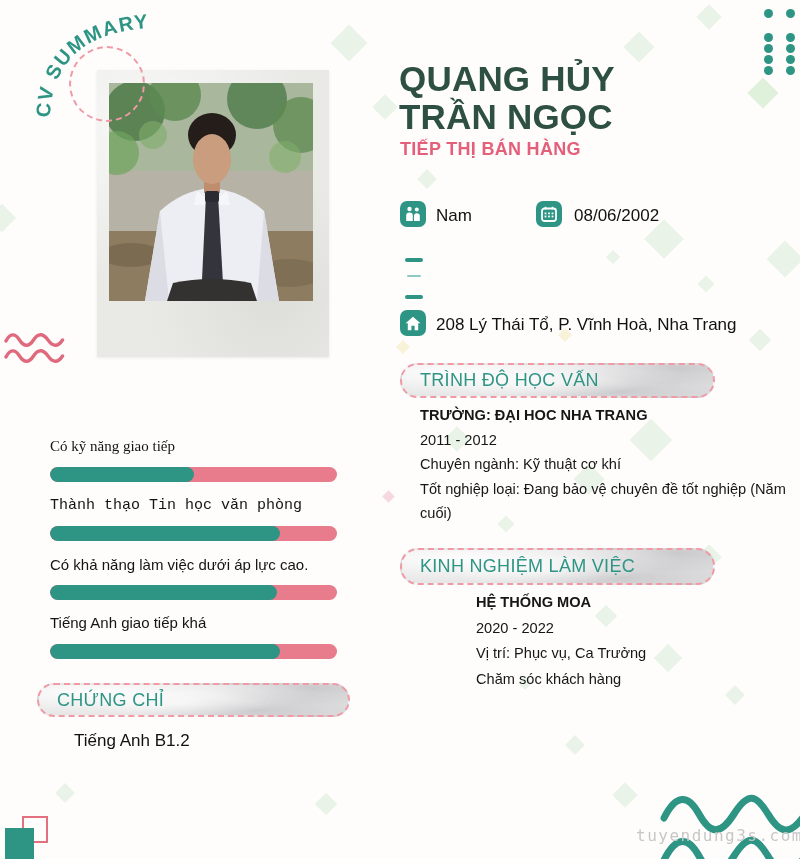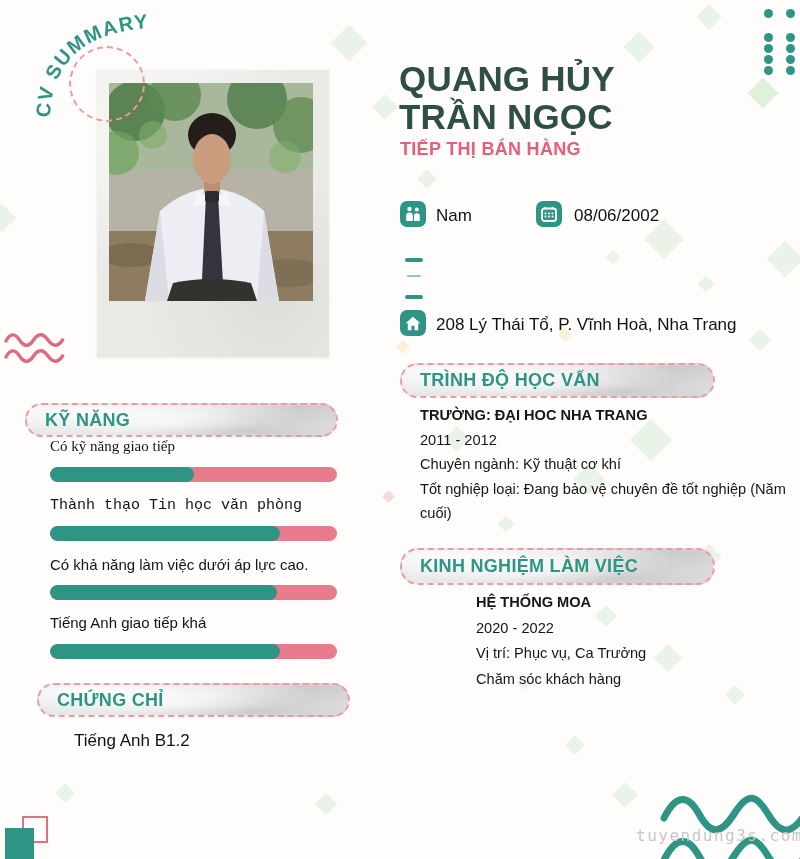--- a/index.html
+++ b/index.html
@@ -52,21 +52,21 @@
   .pill{
     position:absolute;height:34px;border-radius:18px;z-index:2;
     border:2px dashed #ef9aa5;box-sizing:border-box;
     background:
       radial-gradient(130% 160% at 18% 25%, rgba(255,255,255,.95) 0%, rgba(255,255,255,0) 55%),
       radial-gradient(80% 120% at 70% 85%, rgba(115,115,122,.20) 0%, rgba(115,115,122,0) 55%),
       radial-gradient(55% 100% at 88% 10%, rgba(115,115,122,.22) 0%, rgba(115,115,122,0) 60%),
       radial-gradient(50% 80% at 45% 60%, rgba(255,255,255,.85) 0%, rgba(255,255,255,0) 60%),
       #e2e2e3;
     display:flex;align-items:center;padding-left:18px;
-    font-size:18px;font-weight:700;color:#2e9585;letter-spacing:.3px;white-space:nowrap;
+    font-size:18px;font-weight:400;color:#2e9585;letter-spacing:.3px;white-space:nowrap;
   }
   .section-body{position:absolute;z-index:2;font-size:14.6px;line-height:24.6px;color:#161616;}
   .section-body .b{font-weight:700;}
   
   .skill-label{position:absolute;z-index:2;font-size:15px;color:#141414;}
   .bar{position:absolute;width:287px;height:15px;border-radius:8px;background:#e87c8c;z-index:2;overflow:hidden;}
   .bar .fill{height:100%;background:#2e9585;border-radius:8px;}
   
   .wave{position:absolute;z-index:3;}
   .sq-teal{position:absolute;left:5px;top:828px;width:29px;height:31px;background:#2e9585;z-index:4;}
@@ -220,23 +220,20 @@
   <div class="pill" style="left:400px;top:548px;width:315px;height:37px;">
     <span>KINH NGHIỆM LÀM VIỆC</span>
   </div>
   <div class="section-body" style="left:428px;top:590px;width:360px;line-height:25.5px;margin-left:48px;">
     <div class="b">HỆ THỐNG MOA</div>
     <div>2020 - 2022</div>
     <div>Vị trí: Phục vụ, Ca Trưởng</div>
     <div>Chăm sóc khách hàng</div>
   </div>
 
-  <div class="pill" style="left:25px;top:403px;width:313px;">
-    <span>KỸ NĂNG</span>
-  </div>
 
   <div class="skill-label" style="left:50px;top:438px;font-family:Liberation Serif, serif;">Có kỹ năng giao tiếp</div>
   <div class="bar" style="left:50px;top:467px;">
       <div class="fill" style="width: 50%;"></div>
     </div>
 
   <div class="skill-label" style="left:50px;top:497px;font-family:Liberation Mono, monospace;">Thành thạo Tin học văn phòng</div>
   <div class="bar" style="left:50px;top:526px;">
       <div class="fill" style="width: 80%;"></div>
     </div>

